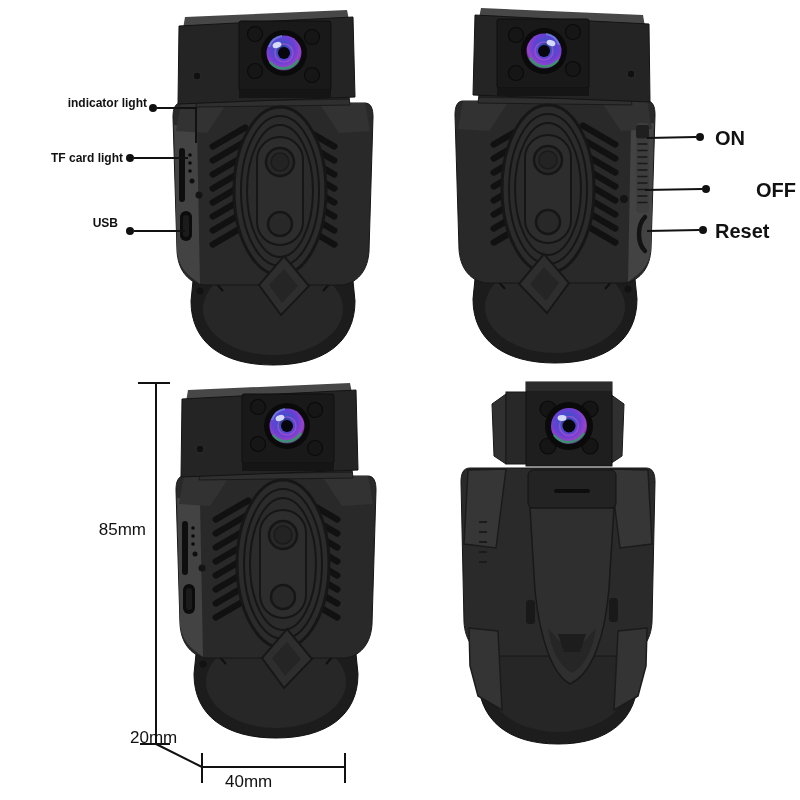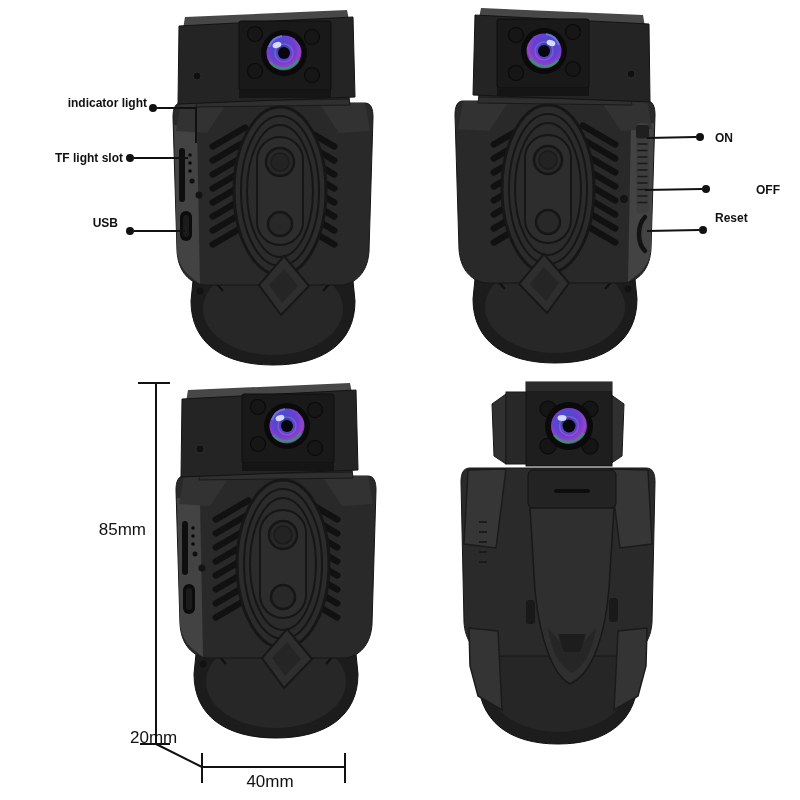--- a/index.html
+++ b/index.html
@@ -3,21 +3,21 @@
 <meta charset="utf-8">
 <style>
   html,body{margin:0;padding:0;background:#fff;}
   .stage{position:relative;width:800px;height:800px;background:#ffffff;overflow:hidden;
          font-family:"Liberation Sans",sans-serif;}
   .cam{position:absolute;}
   .overlay{position:absolute;left:0;top:0;pointer-events:none;}
   .lbl{position:absolute;font-weight:bold;font-size:12px;line-height:20px;color:#111;
        white-space:nowrap;}
   .lbl.ralign{text-align:right;}
-  .lbl.rside{font-size:12px;}
+  .lbl.rside{font-size:20px;}
   .dim{position:absolute;font-weight:400;font-size:17px;line-height:20px;color:#111;
        white-space:nowrap;}
   .dim.ralign{text-align:right;}
   .defs{position:absolute;width:0;height:0;}
 </style>
 </head>
 <body>
 
 <div class="stage">
 
@@ -221,23 +221,23 @@
     </g>
     <g>
       <path d="M156,744 L202,767"></path>
     </g>
     <g>
       <path d="M202,767 H345 M202,753 V783 M345,753 V783"></path>
     </g>
   </svg>
 
   <div class="lbl ralign" style="left:20px;top:93px;width:127px">indicator light</div>
-  <div class="lbl ralign" style="left:20px;top:148px;width:103px">TF light slot</div>
+  <div class="lbl ralign" style="left:20px;top:148px;width:103px">TF card light</div>
   <div class="lbl ralign" style="left:20px;top:213px;width:98px">USB</div>
 
   <div class="lbl rside" style="left:715px;top:128px">ON</div>
   <div class="lbl rside" style="left:756px;top:180px">OFF</div>
-  <div class="lbl rside" style="left:715px;top:208px">Reset</div>
+  <div class="lbl rside" style="left:715px;top:221px">Reset</div>
 
   <div class="dim ralign" style="left:60px;top:520px;width:86px">85mm</div>
   <div class="dim" style="left:130px;top:728px">20mm</div>
-  <div class="dim" style="left:225px;top:772px;width:90px;text-align:center">40mm</div>
+  <div class="dim" style="left:225px;top:772px;width:90px;">40mm</div>
 </div>
 
 </body></html>

